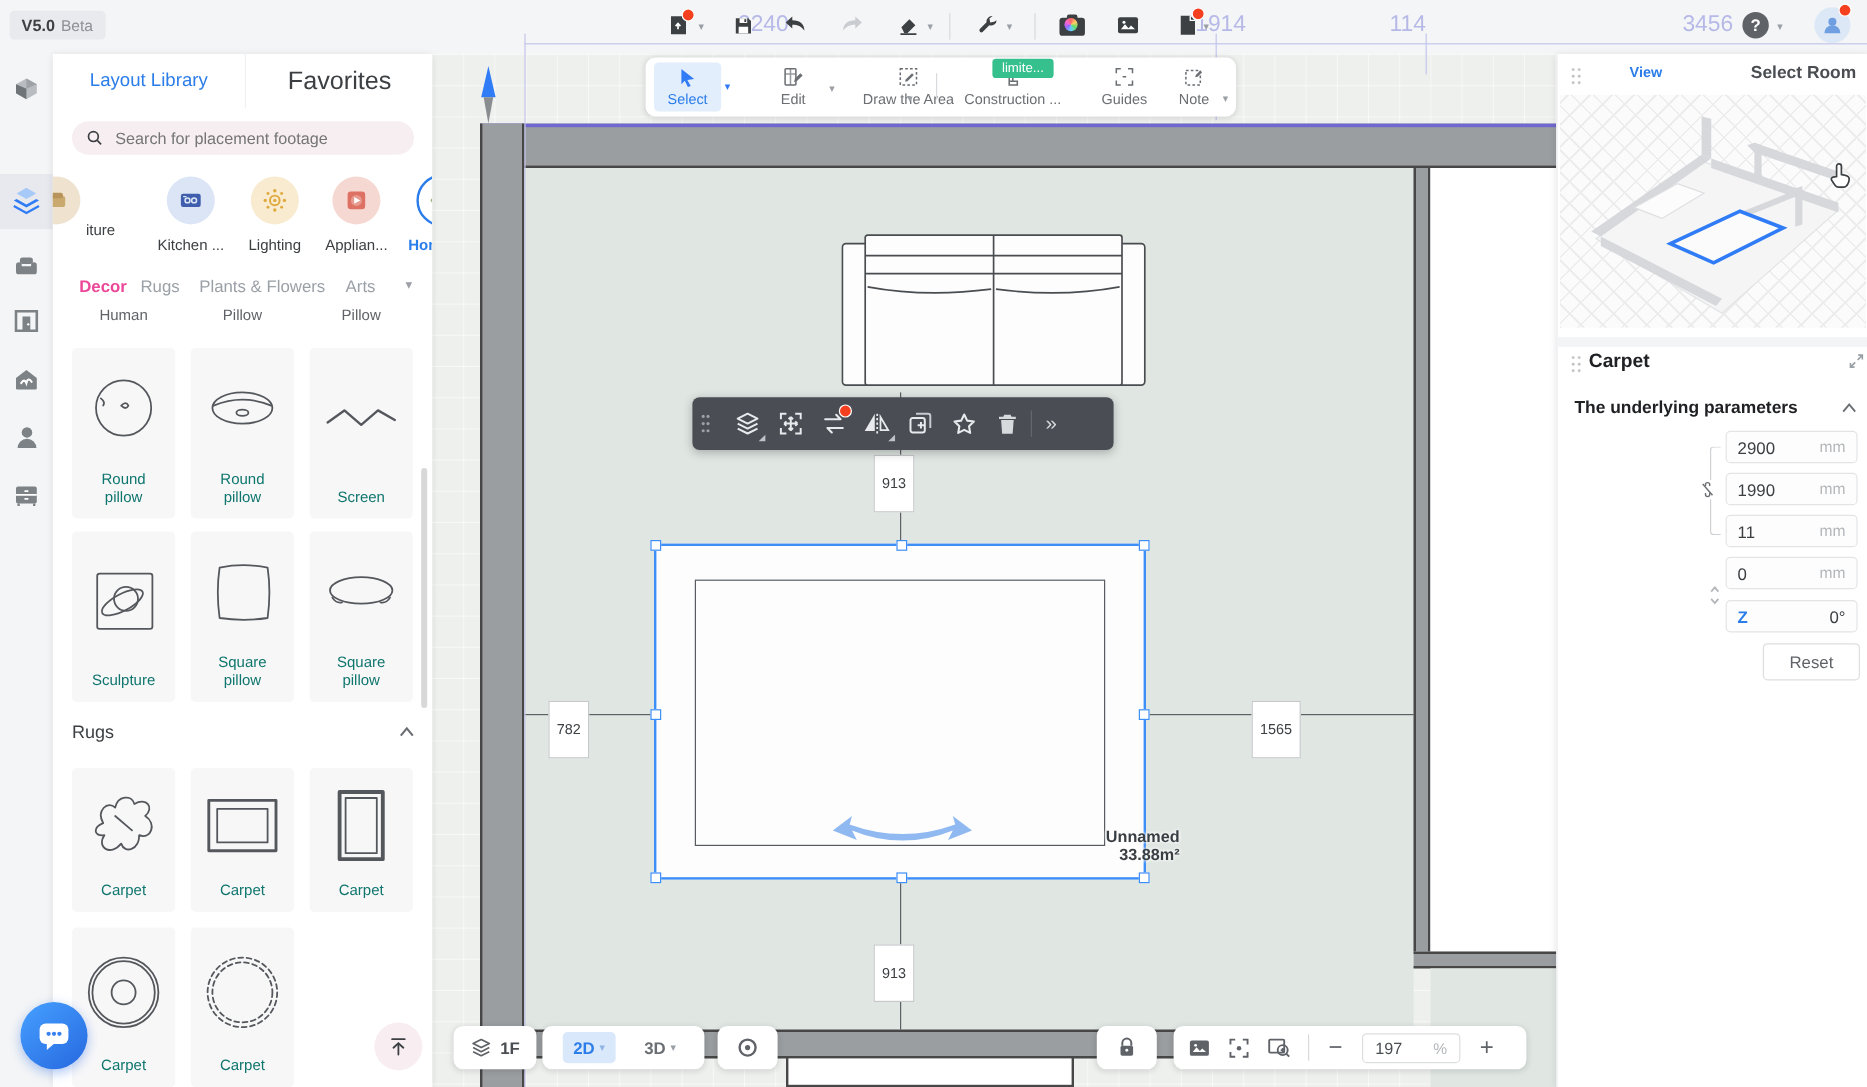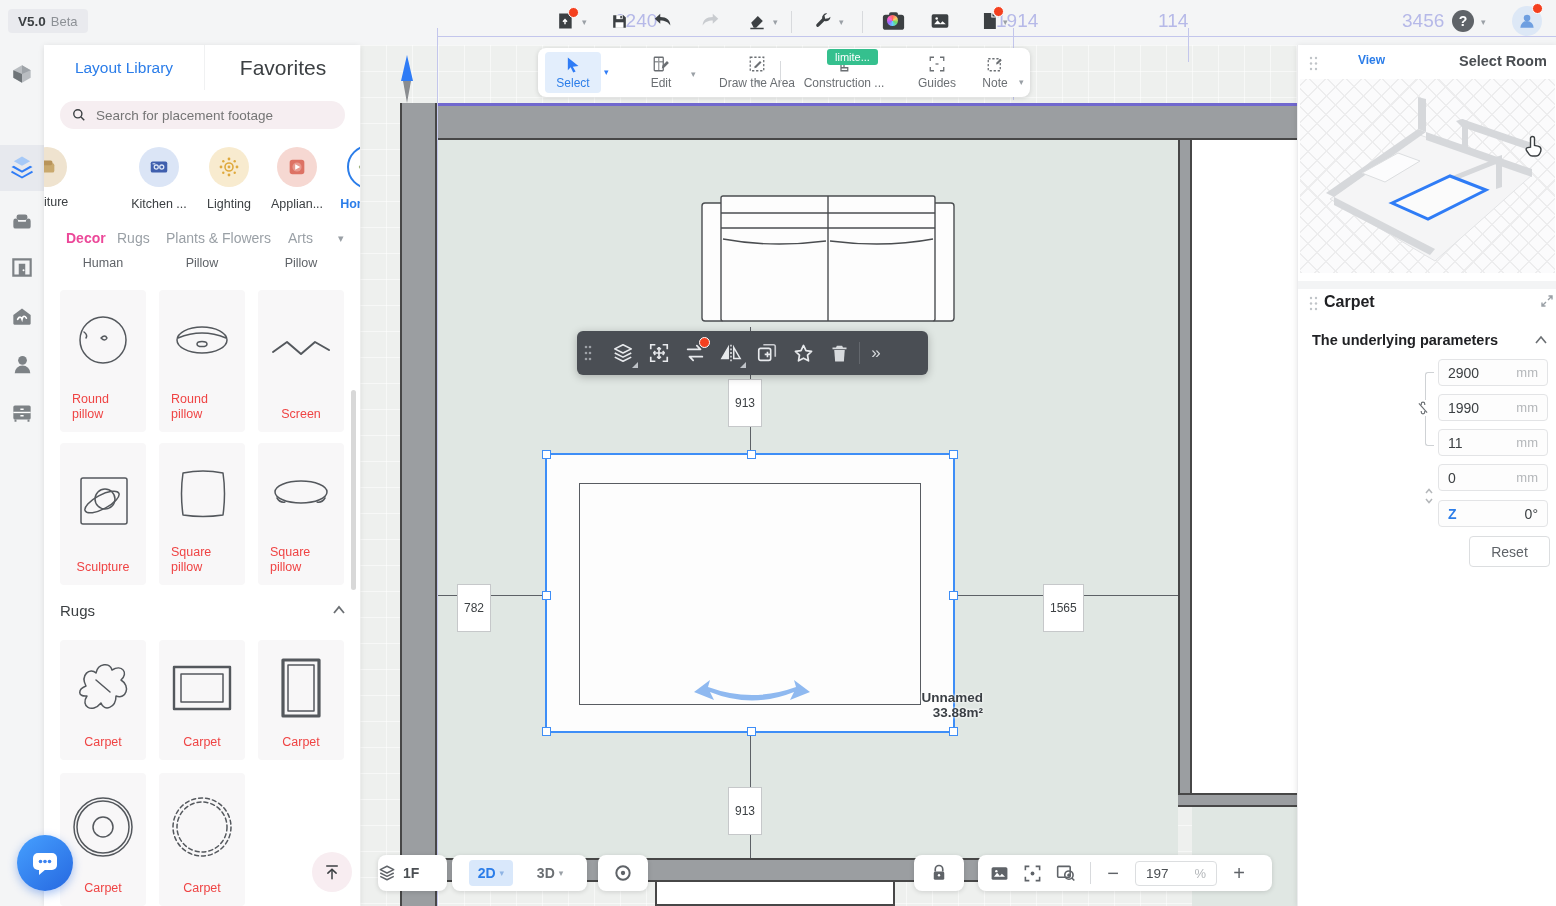--- a/index.html
+++ b/index.html
@@ -21,21 +21,21 @@
   .panel{background:#fff;box-shadow:0 1px 6px rgba(0,0,0,.10);}
   .whitebar{background:#fff;border-radius:8px;box-shadow:0 1px 5px rgba(0,0,0,.14);}
   
   .tbtn{display:flex;flex-direction:column;align-items:center;justify-content:center;gap:3px;color:#5f6368;}
   .tbtn .tl{font-size:12px;color:#6b6f73;white-space:nowrap;}
   .tbtn.active{background:#e3eefc;border-radius:4px;}
   .tbtn.active .tl{color:#2b7de9;}
   
   .card{position:absolute;width:86px;background:#f8f7f8;border-radius:4px;display:flex;flex-direction:column;align-items:center;justify-content:flex-end;}
   .cardimg{flex:1;display:flex;align-items:center;justify-content:center;width:100%;}
-  .cardlbl{font-size:12.5px;color:#ef4444;line-height:15px;padding-bottom:10px;}
+  .cardlbl{font-size:12.5px;color:#0f766e;text-align:center;line-height:15px;padding-bottom:10px;}
   
   .pin{position:absolute;left:1437px;width:110px;height:27px;border:1px solid #e3e4e6;border-radius:4px;background:#fdfdfd;display:flex;align-items:center;justify-content:space-between;padding:0 9px;box-sizing:border-box;}
   .pin .v{font-size:14px;color:#3c4043;}
   .pin .u{font-size:13px;color:#b4b7ba;}
   
   #ctxbar{left:577px;top:331px;width:351px;height:44px;background:#4a4e54;border-radius:6px;z-index:2;display:flex;align-items:center;box-shadow:0 2px 8px rgba(0,0,0,.25);}
   .cico{width:36px;height:36px;display:flex;align-items:center;justify-content:center;position:relative;}
   .reddot{position:absolute;width:9px;height:9px;border-radius:50%;background:#f4401f;border:1.5px solid #fff;box-sizing:content-box;}
   .vdiv{width:1px;height:22px;background:#d8dadd;}
   .num{font-size:19px;color:#b6b9e8;z-index:1;}
@@ -335,21 +335,21 @@
     <span class="a car" style="left:1481px;top:18px;">▾</span>
     <div class="a ic" style="left:1512px;top:6px;width:30px;height:30px;border-radius:50%;background:#dde8f6;">
       <svg width="20" height="20" viewBox="0 0 24 24">
           <circle cx="12" cy="8.5" r="4" fill="#6f9fe0"></circle>
           <path d="M4 20a8 8 0 0116 0z" fill="#6f9fe0"></path>
         </svg>
       <span class="reddot" style="right:-1px;top:-3px;"></span>
     </div>
   </div>
 
-  <div class="a whitebar flex" style="left:378px;top:855px;width:69px;height:36px;z-index:3;gap:7px;">
+  <div class="a whitebar flex" style="left:378px;top:855px;width:69px;height:36px;z-index:3;justify-content:center;gap:7px;">
     <svg width="18" height="18" viewBox="0 0 24 24">
         <g fill="none" stroke="#5f6368" stroke-width="1.9" stroke-linejoin="round">
           <path d="M12 3l9 4.5-9 4.5-9-4.5z"></path>
           <path d="M3 12l9 4.5 9-4.5"></path>
           <path d="M3 16.5L12 21l9-4.5"></path>
         </g>
       </svg>
     <span style="font-size:14px;font-weight:bold;color:#4a4e52;">1F</span>
   </div>
   <div class="a whitebar flex" style="left:452px;top:855px;width:135px;height:36px;z-index:3;justify-content:space-evenly;">
@@ -516,21 +516,21 @@
         </svg>
     </div>
     <div class="a ic" style="left:303px;top:100px;width:44px;height:44px;border-radius:50%;background:#fff;border:2px solid #2b7de9;box-sizing:border-box;">
       <svg width="26" height="26" viewBox="0 0 24 24">
           <g transform="rotate(45 12 12)">
             <rect x="5" y="5" width="14" height="14" rx="1.5" fill="#9db37e"></rect>
             <path d="M5 9h14M5 15h14" stroke="#86a060" stroke-width="1.6"></path>
           </g>
         </svg>
     </div>
-    <div class="a" style="left:0px;top:150px;width:52px;text-align:left;font-size:12.5px;color:#3c4043;">iture</div>
+    <div class="a" style="left:0px;top:140px;width:52px;text-align:right;font-size:12.5px;color:#3c4043;">iture</div>
     <div class="a" style="left:72px;top:152px;width:86px;text-align:center;font-size:12.5px;color:#3c4043;">Kitchen ...</div>
     <div class="a" style="left:147px;top:152px;width:76px;text-align:center;font-size:12.5px;color:#3c4043;">Lighting</div>
     <div class="a" style="left:215px;top:152px;width:76px;text-align:center;font-size:12.5px;color:#3c4043;">Applian...</div>
     <div class="a" style="left:283px;top:152px;width:84px;text-align:center;font-size:12.5px;color:#2b7de9;font-weight:bold;">Home D...</div>
 
     <div class="a" style="left:22px;top:185px;font-size:14px;color:#ec4899;font-weight:bold;">Decor</div>
     <div class="a" style="left:73px;top:185px;font-size:14px;color:#9aa0a6;">Rugs</div>
     <div class="a" style="left:122px;top:185px;font-size:14px;color:#9aa0a6;">Plants &amp; Flowers</div>
     <div class="a" style="left:244px;top:185px;font-size:14px;color:#9aa0a6;">Arts</div>
     <span class="a car" style="left:294px;top:188px;font-size:11px;">▾</span>

